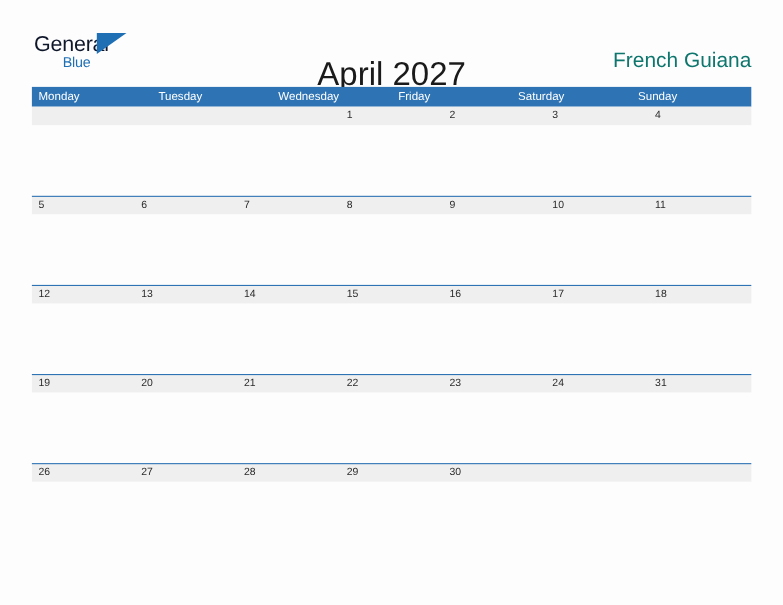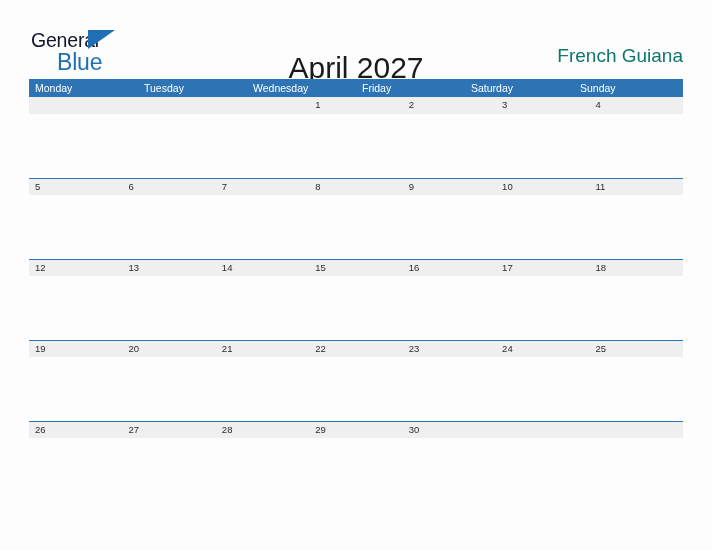--- a/index.html
+++ b/index.html
@@ -43,21 +43,21 @@
     top: 0;
     font-size: 19.5px;
     color: #0f172a;
     letter-spacing: -0.2px;
     font-family: "Liberation Sans", sans-serif;
   }
   .logo-blue {
     position: absolute;
     left: 26px;
     top: 20px;
-    font-size: 23px;
+    font-size: 13px;
     color: #1f6fb5;
     letter-spacing: -0.2px;
     font-family: "Liberation Sans", sans-serif;
   }
   .logo-flag {
     position: absolute;
     left: 57px;
     top: 1px;
     width: 0;
     height: 0;
@@ -240,21 +240,21 @@
     </div>
 
     <div class="week-row">
       <div class="date-band">
         <div class="date-cell">19</div>
         <div class="date-cell">20</div>
         <div class="date-cell">21</div>
         <div class="date-cell">22</div>
         <div class="date-cell">23</div>
         <div class="date-cell">24</div>
-        <div class="date-cell">25</div>
+        <div class="date-cell">31</div>
       </div>
       <div class="week-body">
         <div class="body-cell"></div>
         <div class="body-cell"></div>
         <div class="body-cell"></div>
         <div class="body-cell"></div>
         <div class="body-cell"></div>
         <div class="body-cell"></div>
         <div class="body-cell"></div>
       </div>

